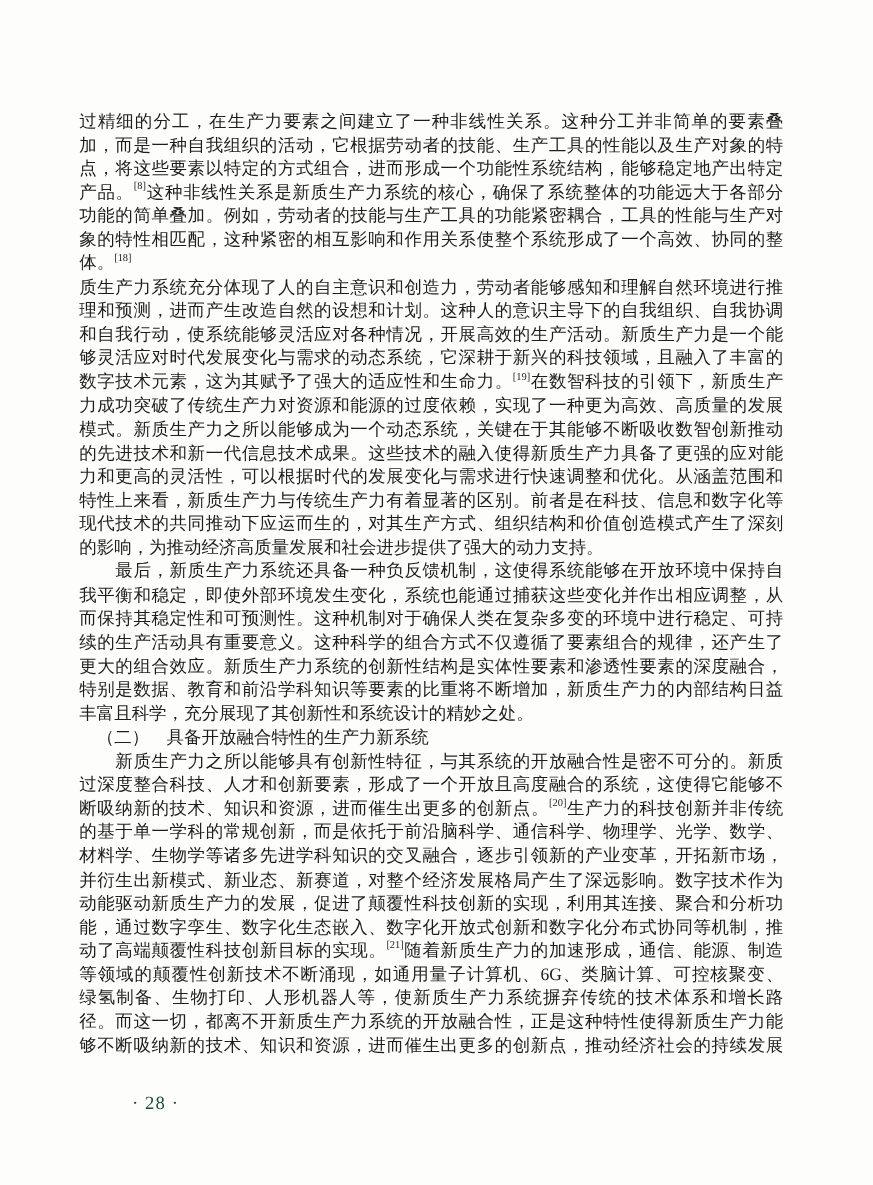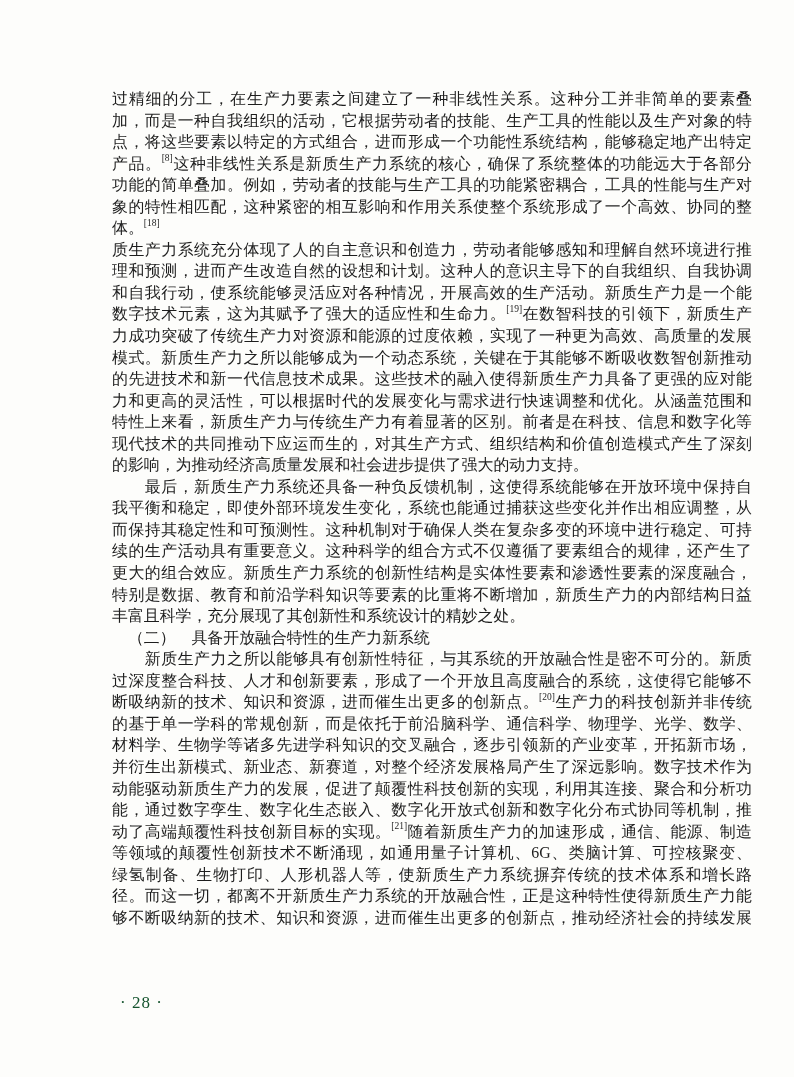--- a/index.html
+++ b/index.html
@@ -16,23 +16,22 @@
     color: #1d1d1d;
   }
   .scan-page {
     position: absolute;
     inset: 0;
     background: #fdfdfb;
   }
   .text-column {
     position: absolute;
     left: 72px;
-    top: 88px;
+    top: 100px;
     width: 640px;
-    margin-left: 40px;
   }
   .block {
     margin: 0;
     padding: 0;
   }
   .line {
     font-size: 15.9px;
     height: 21.56px;
     line-height: 21.56px;
     text-align: justify;
@@ -72,20 +71,21 @@
         <div class="line">点，将这些要素以特定的方式组合，进而形成一个功能性系统结构，能够稳定地产出特定</div>
         <div class="line">产品。<sup class="fn">[8]</sup>这种非线性关系是新质生产力系统的核心，确保了系统整体的功能远大于各部分</div>
         <div class="line">功能的简单叠加。例如，劳动者的技能与生产工具的功能紧密耦合，工具的性能与生产对</div>
         <div class="line">象的特性相匹配，这种紧密的相互影响和作用关系使整个系统形成了一个高效、协同的整</div>
         <div class="line short">体。<sup class="fn">[18]</sup></div>
       </div>
       <div class="block paragraph">
         <div class="line">质生产力系统充分体现了人的自主意识和创造力，劳动者能够感知和理解自然环境进行推</div>
         <div class="line">理和预测，进而产生改造自然的设想和计划。这种人的意识主导下的自我组织、自我协调</div>
         <div class="line">和自我行动，使系统能够灵活应对各种情况，开展高效的生产活动。新质生产力是一个能</div>
+        <div class="line">够灵活应对时代发展变化与需求的动态系统，它深耕于新兴的科技领域，且融入了丰富的</div>
         <div class="line">数字技术元素，这为其赋予了强大的适应性和生命力。<sup class="fn">[19]</sup>在数智科技的引领下，新质生产</div>
         <div class="line">力成功突破了传统生产力对资源和能源的过度依赖，实现了一种更为高效、高质量的发展</div>
         <div class="line">模式。新质生产力之所以能够成为一个动态系统，关键在于其能够不断吸收数智创新推动</div>
         <div class="line">的先进技术和新一代信息技术成果。这些技术的融入使得新质生产力具备了更强的应对能</div>
         <div class="line">力和更高的灵活性，可以根据时代的发展变化与需求进行快速调整和优化。从涵盖范围和</div>
         <div class="line">特性上来看，新质生产力与传统生产力有着显著的区别。前者是在科技、信息和数字化等</div>
         <div class="line">现代技术的共同推动下应运而生的，对其生产方式、组织结构和价值创造模式产生了深刻</div>
         <div class="line short">的影响，为推动经济高质量发展和社会进步提供了强大的动力支持。</div>
       </div>
       <div class="block paragraph">

